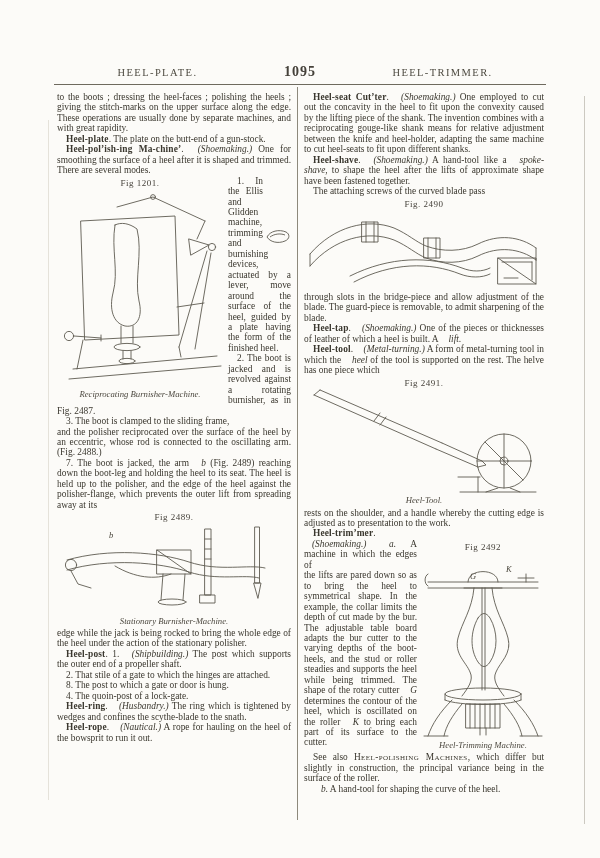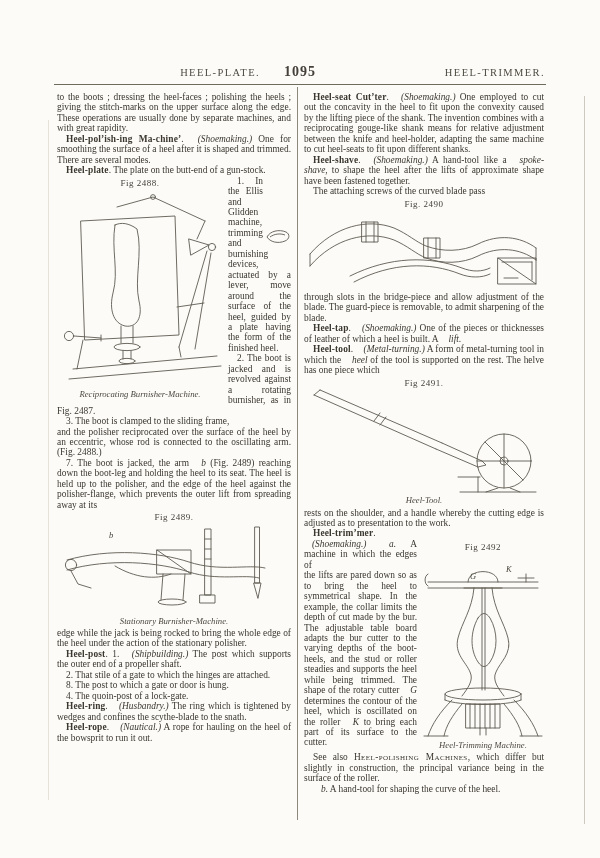--- a/index.html
+++ b/index.html
@@ -8,21 +8,21 @@
     width: 600px; height: 858px;
     background: #f4f3ef;
     font-family: "Liberation Serif", serif;
   }
   .page {
     position: relative; width: 600px; height: 858px;
     background: #fcfbf8; color: #3a372e; overflow: hidden;
   }
   
   .header { position: absolute; top: 64px; left: 55px; width: 490px; display: flex; align-items: baseline; }
-  .rh { width: 205px; text-align: right; font-size: 10.5px; letter-spacing: 1.4px; color: #4d4a40; }
+  .rh { width: 205px; text-align: center; font-size: 10.5px; letter-spacing: 1.4px; color: #4d4a40; }
   .pagenum { flex: 1; text-align: center; font-size: 14px; letter-spacing: 1px; color: #45413a; font-weight: bold; }
   .head-rule { position: absolute; top: 84px; left: 54px; width: 492px; height: 0; border-top: 1.5px solid #6e6a5e; }
   .col-divider { position: absolute; top: 87px; left: 297px; width: 1px; height: 733px; background: #8d897c; }
   .edge-right { position: absolute; top: 96px; left: 584px; width: 1px; height: 728px; background: #ccc9c1; }
   .edge-left  { position: absolute; top: 120px; left: 48px; width: 1px; height: 680px; background: #e5e2da; }
 
   
   .col { position: absolute; top: 92px; font-size: 9.4px; line-height: 10.45px; text-align: justify;
          hyphens: auto; -webkit-hyphens: auto; color: #3a372e; }
   .col-left  { left: 57px;  width: 234px; }
@@ -56,26 +56,26 @@
   </div>
   <div class="head-rule"></div>
   <div class="col-divider"></div>
   <div class="edge-right"></div>
   <div class="edge-left"></div>
 
   <div class="col col-left">
 
     <p class="p"><span>to the boots ; dressing the heel-faces ; polishing the heels ; giving the stitch-marks on the upper surface along the edge.  These operations are usually done by separate machines, and with great rapidity.</span></p>
 
+    <p class="p ind"><span class="term">Heel-plate</span><span>.  The plate on the butt-end of a gun-stock.</span></p>
+
     <p class="p ind"><span class="term">Heel-pol’ish-ing Ma-chine’</span><span>.  </span><i>(Shoemaking.)</i><span>  One for smoothing the surface of a heel after it is shaped and trimmed.  There are several modes.</span></p>
 
-    <p class="p ind"><span class="term">Heel-plate</span><span>.  The plate on the butt-end of a gun-stock.</span></p>
-
     <div class="fig2488-box">
-      <div class="fig-label">Fig 2488.</div>
+      <div class="fig-label">Fig 1201.</div>
       <svg class="engraving" width="166" height="198" viewBox="0 0 166 198">
         <g fill="none" stroke="#5e5a50" stroke-width=".9" stroke-linejoin="round" stroke-linecap="round">
           <path d="M24,32 L118,27 L122,146 L28,151 Z"></path>
           <path d="M58,36 C54,60 62,82 56,104 C52,120 56,134 68,137 C80,139 86,128 82,112 C77,90 86,64 80,40 C72,34 64,33 58,36 Z"></path>
           <path d="M60,18 L96,8 L148,32 M148,32 L140,50"></path>
           <circle cx="96" cy="8" r="2.4"></circle>
           <path d="M132,50 L152,56 L134,66 Z"></path>
           <circle cx="155" cy="58" r="3.6"></circle>
           <path d="M150,62 L122,158 M154,64 L138,160 M120,118 L147,114"></path>
           <path d="M64,137 L64,154 M76,137 L76,154"></path>

